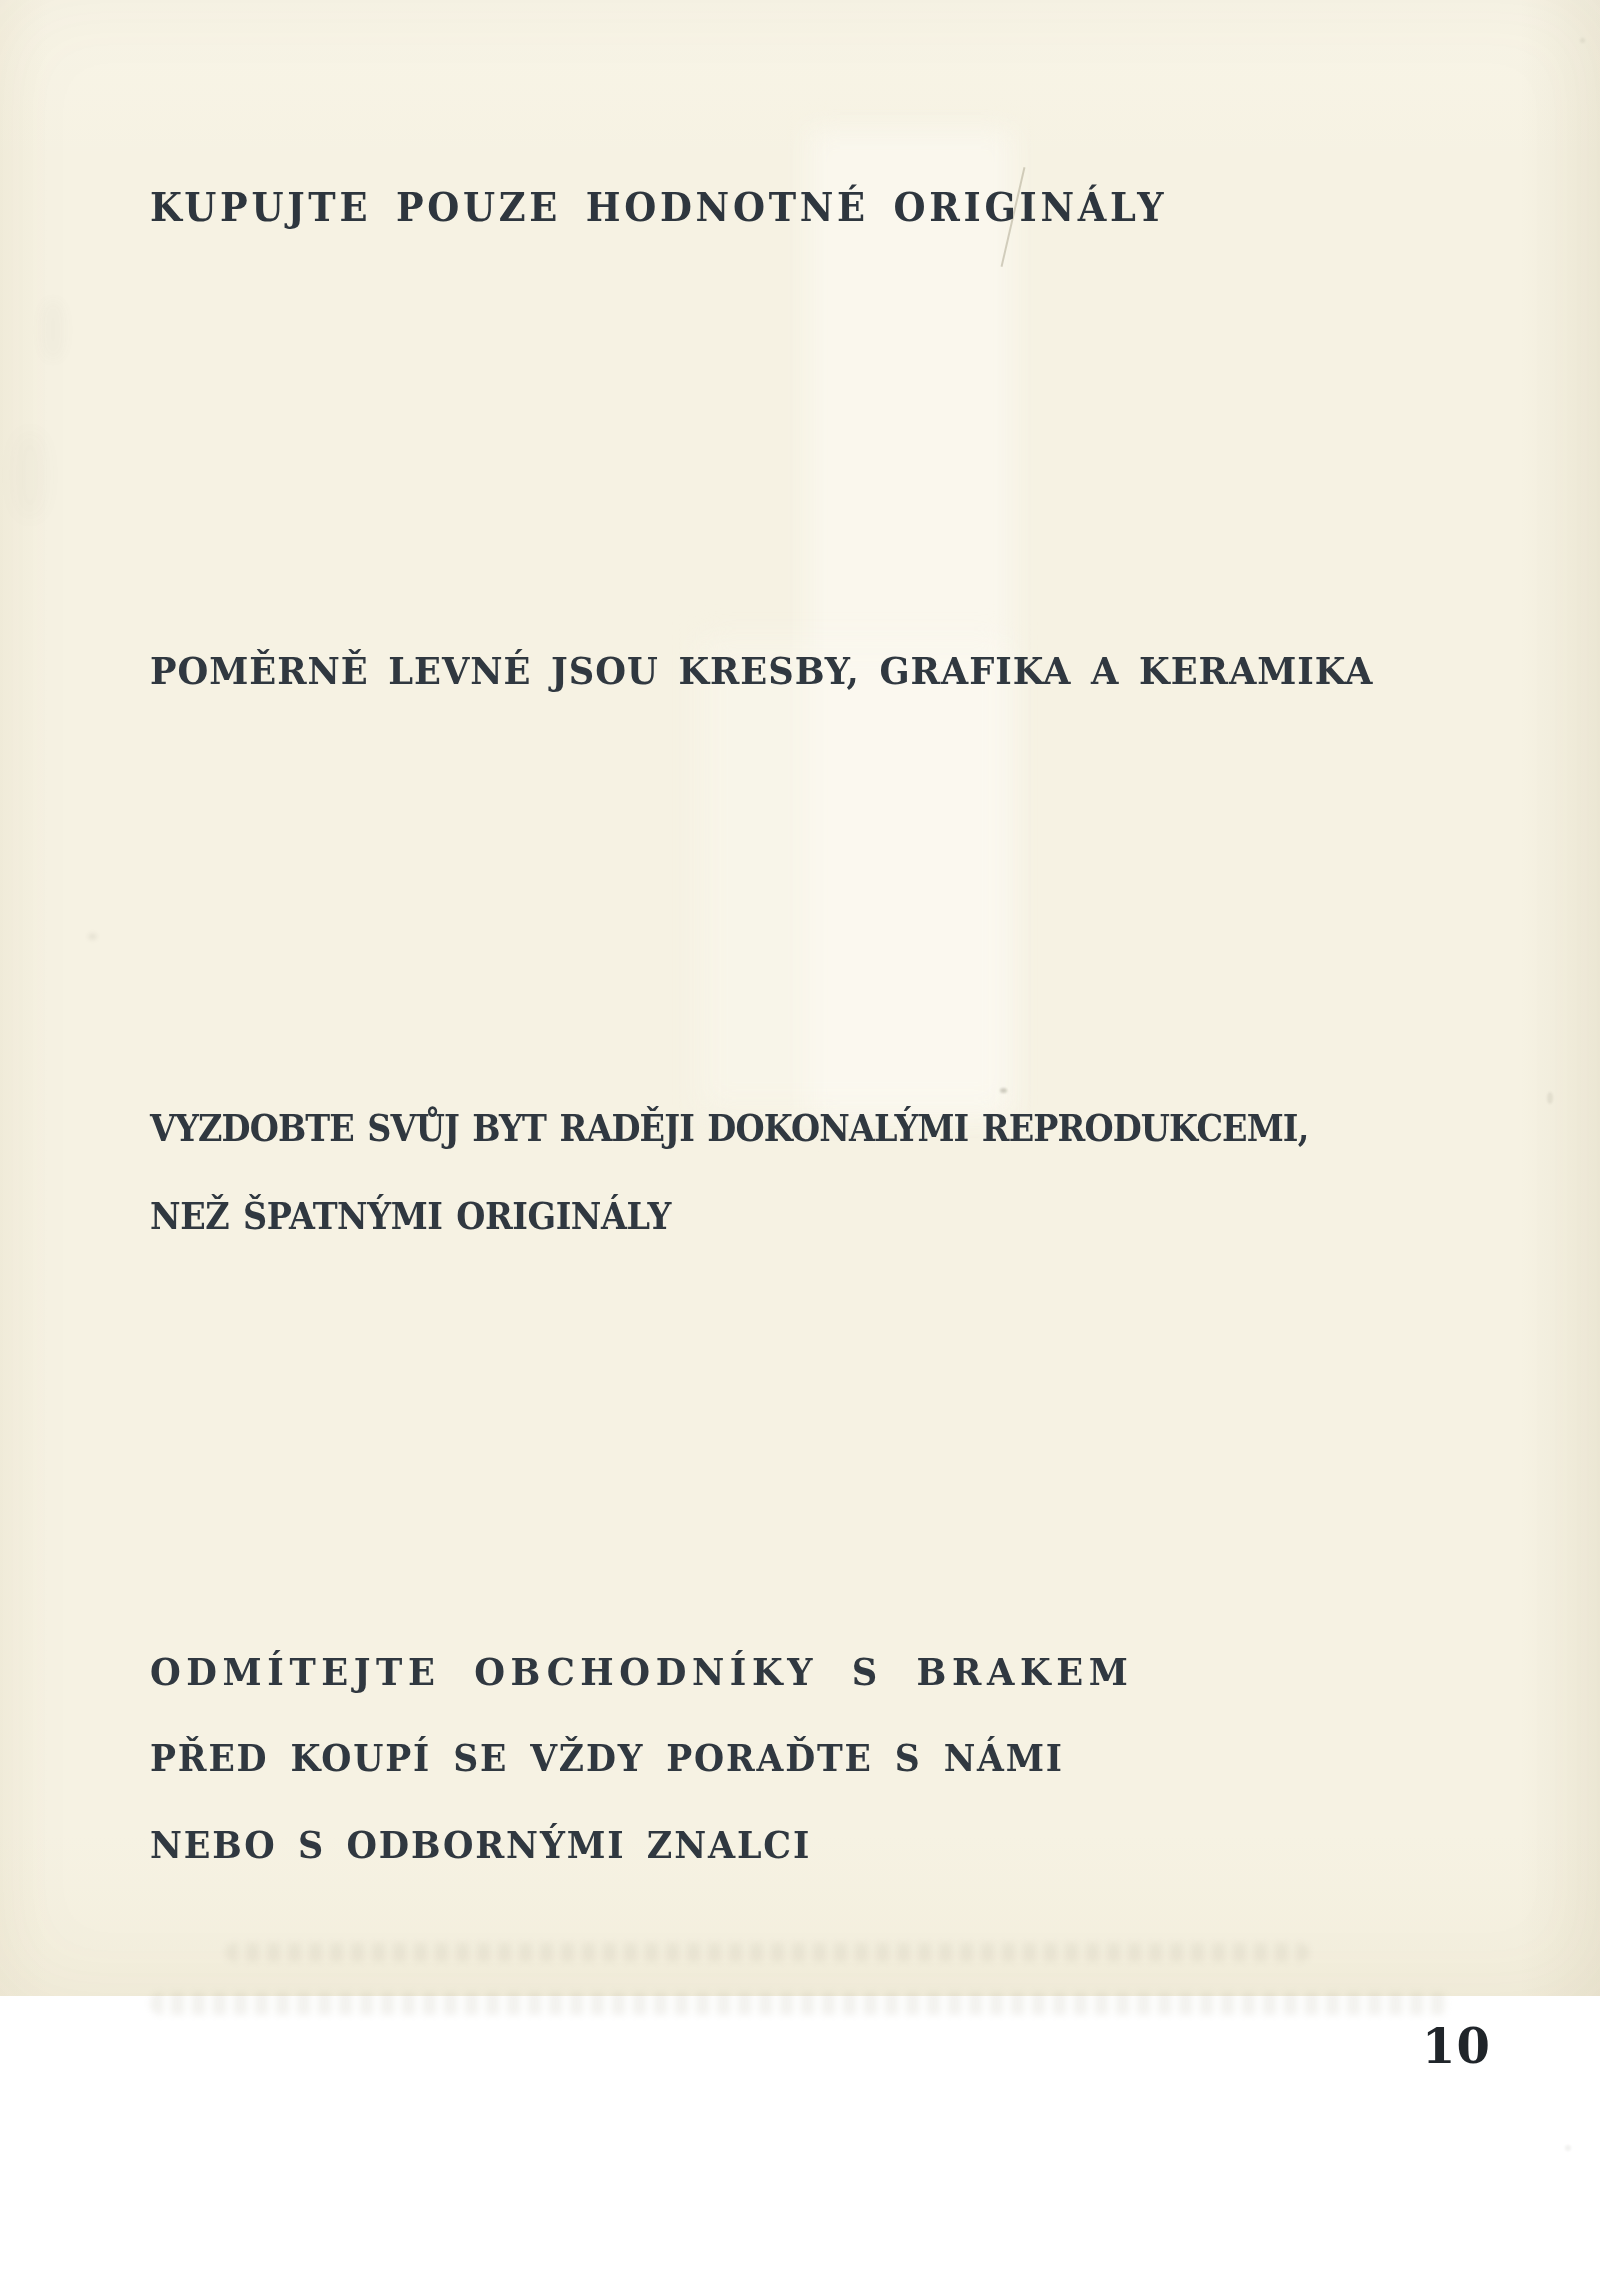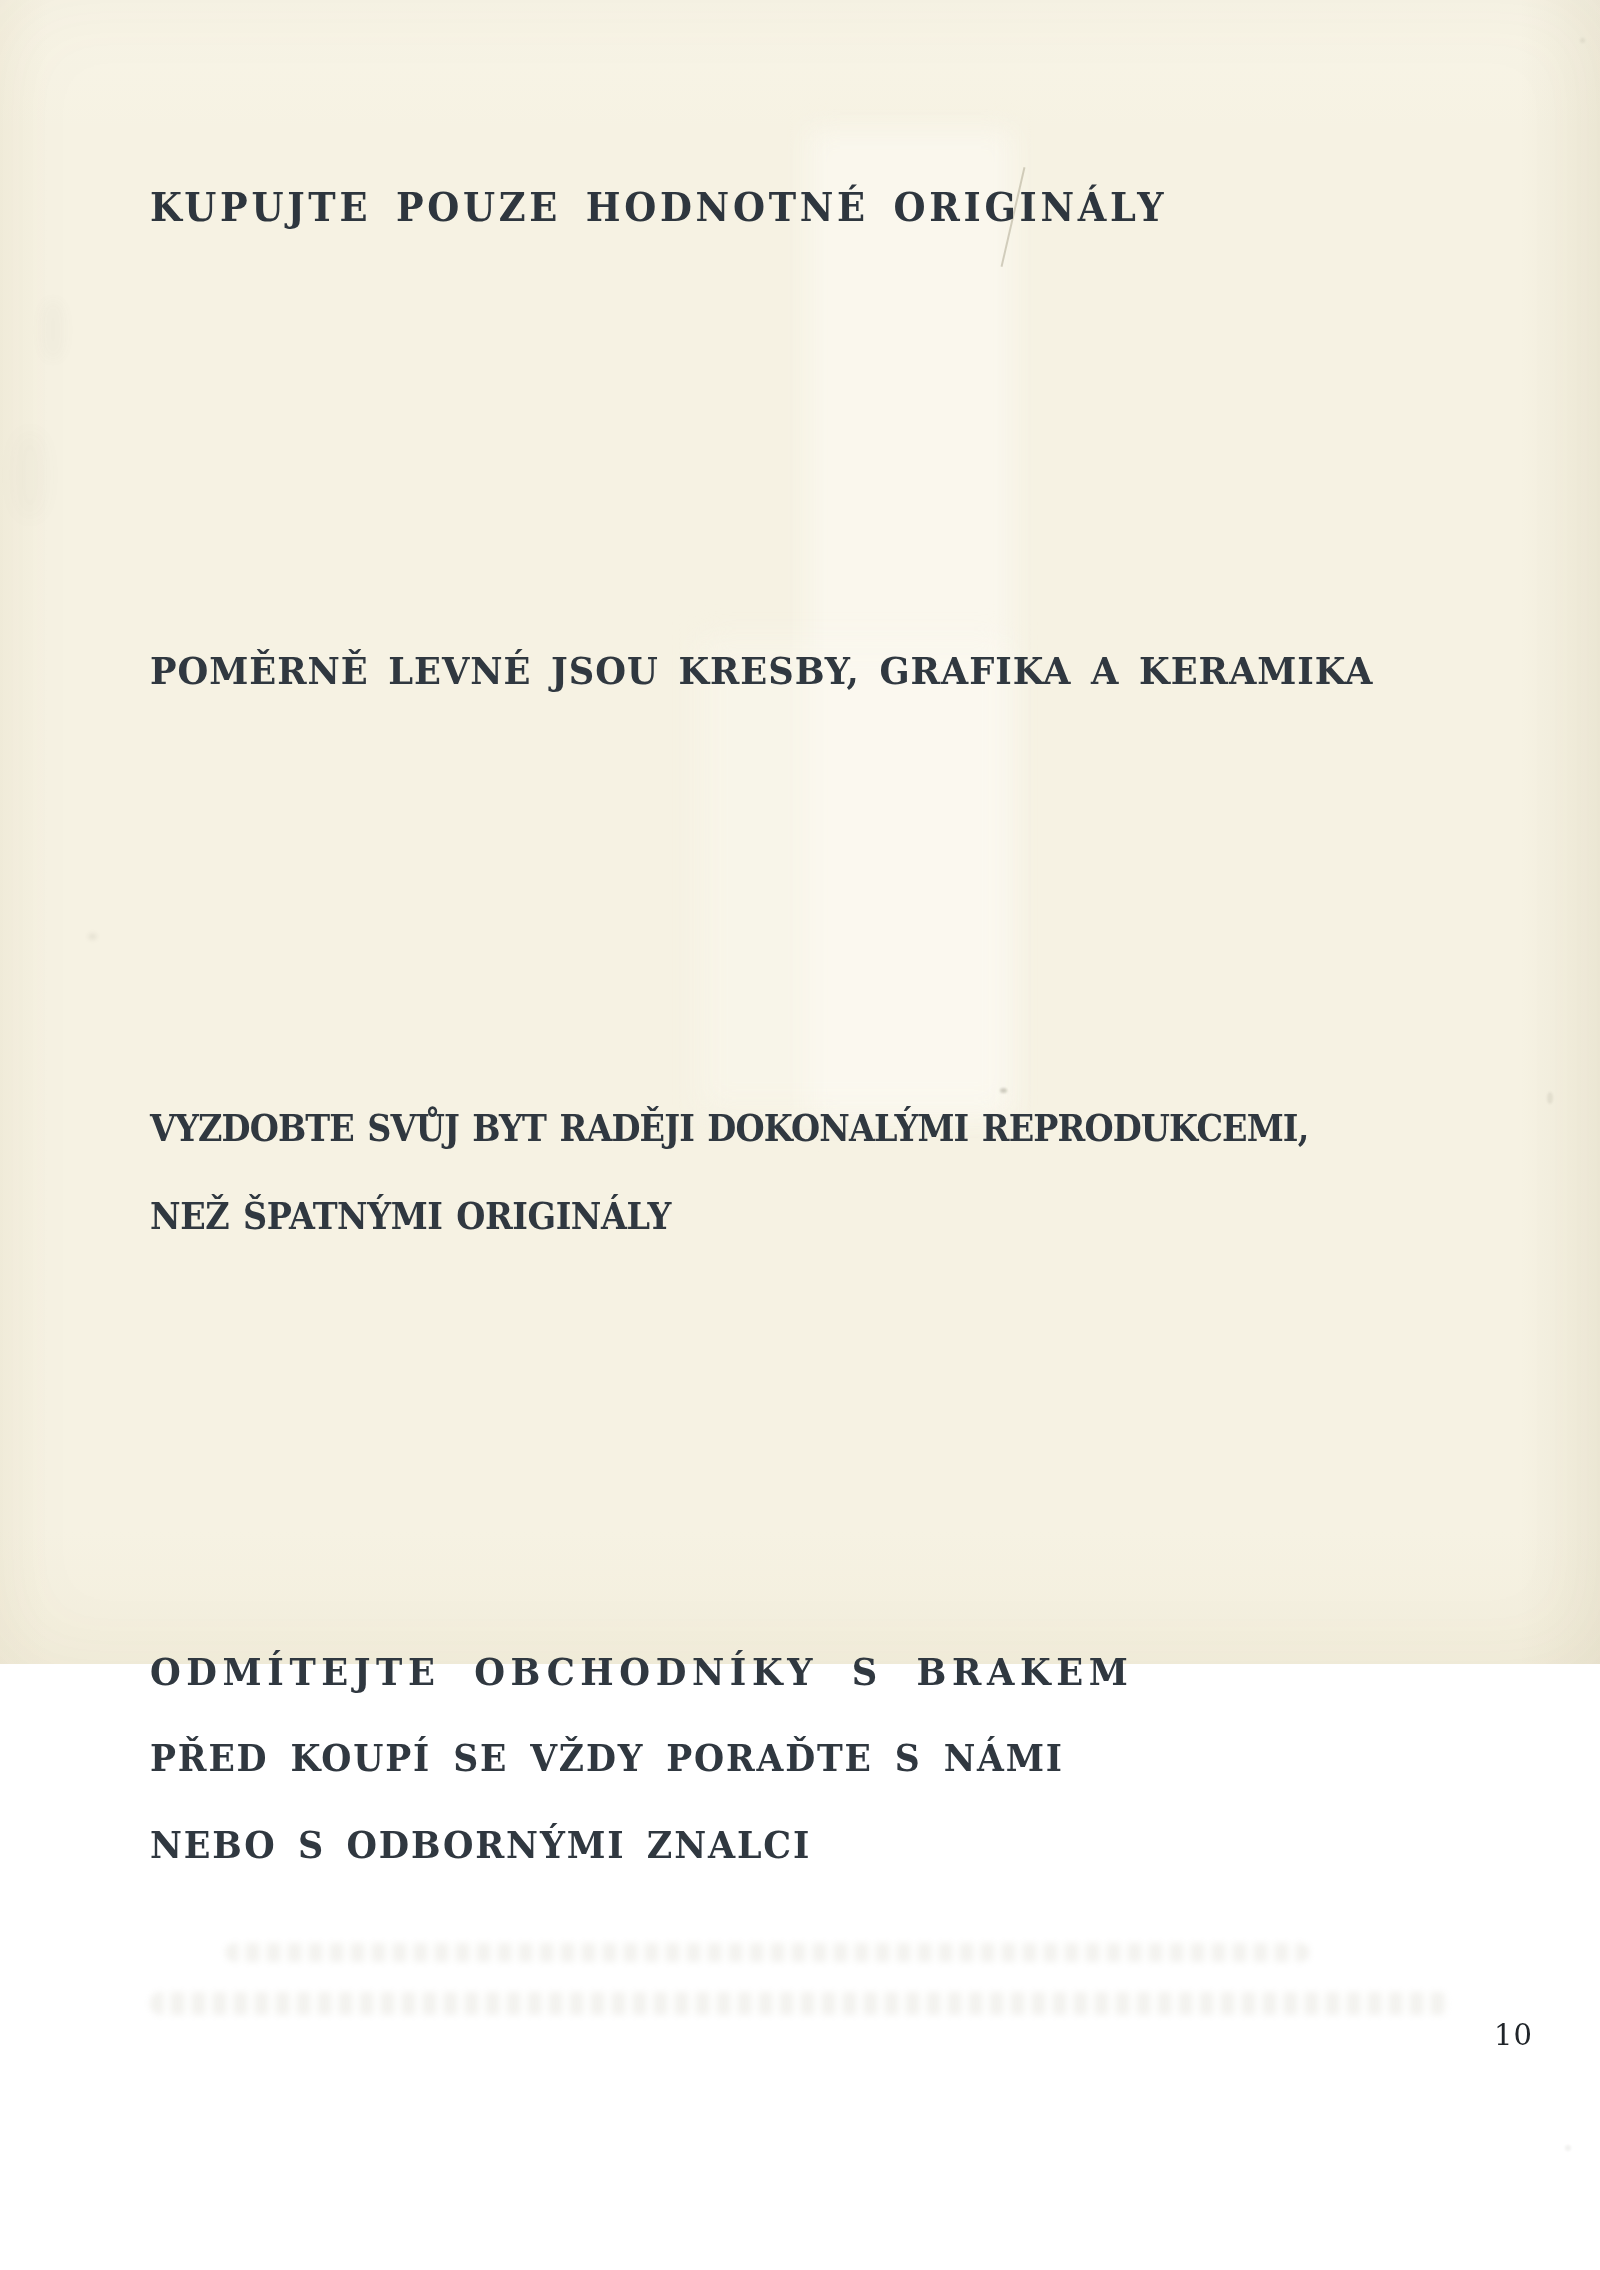--- a/index.html
+++ b/index.html
@@ -8,21 +8,21 @@
     width: 1600px;
     height: 2270px;
     overflow: hidden;
   }
   body {
     font-family: "DejaVu Serif", "Liberation Serif", serif;
   }
   .page {
     position: relative;
     width: 1600px;
-    height: 1664px;
+    height: 1996px;
     background:
       linear-gradient(to right,
         rgba(235,228,205,0.25) 0%, rgba(246,242,226,0) 3%,
         rgba(246,242,226,0) 95%, rgba(205,196,165,0.18) 100%),
       linear-gradient(to bottom,
         rgba(250,247,235,0.5) 0%, rgba(246,242,226,0) 8%,
         rgba(246,242,226,0) 92%, rgba(238,232,210,0.4) 100%),
       #f6f2e3;
     box-shadow: inset 0 0 90px rgba(120,105,60,0.05);
   }
@@ -40,24 +40,24 @@
   .s1 { top: 183px;  font-size: 40px; letter-spacing: 4px;   word-spacing: 9px;  transform: scaleX(0.92); color:#2e363e; }
   .s2 { top: 648px;  font-size: 38px; letter-spacing: 1px;   word-spacing: 7px;  transform: scaleX(0.93); }
   .s3 { top: 1105px; font-size: 38px; letter-spacing: -1px;  word-spacing: 3px;  transform: scaleX(0.88); }
   .s4 { top: 1193px; font-size: 38px; letter-spacing: -0.5px;word-spacing: 3px;  transform: scaleX(0.88); }
   .s5 { top: 1649px; font-size: 38px; letter-spacing: 6px;   word-spacing: 17px; transform: scaleX(0.93); }
   .s6 { top: 1735px; font-size: 38px; letter-spacing: 2px;   word-spacing: 9px;  transform: scaleX(0.91); }
   .s7 { top: 1822px; font-size: 38px; letter-spacing: 2px;   word-spacing: 8px;  transform: scaleX(0.92); }
 
   .pagenum {
     position: absolute;
-    left: 1494px;
+    left: 1422px;
     top: 2018px;
-    font-size: 29px;
-    font-weight: normal;
+    font-size: 48px;
+    font-weight: bold;
     letter-spacing: 1px;
     color: #20252a;
   }
 
   
   .light-band {
     position: absolute;
     left: 808px; top: 130px;
     width: 205px; height: 990px;
     background: rgba(253,252,246,0.55);

